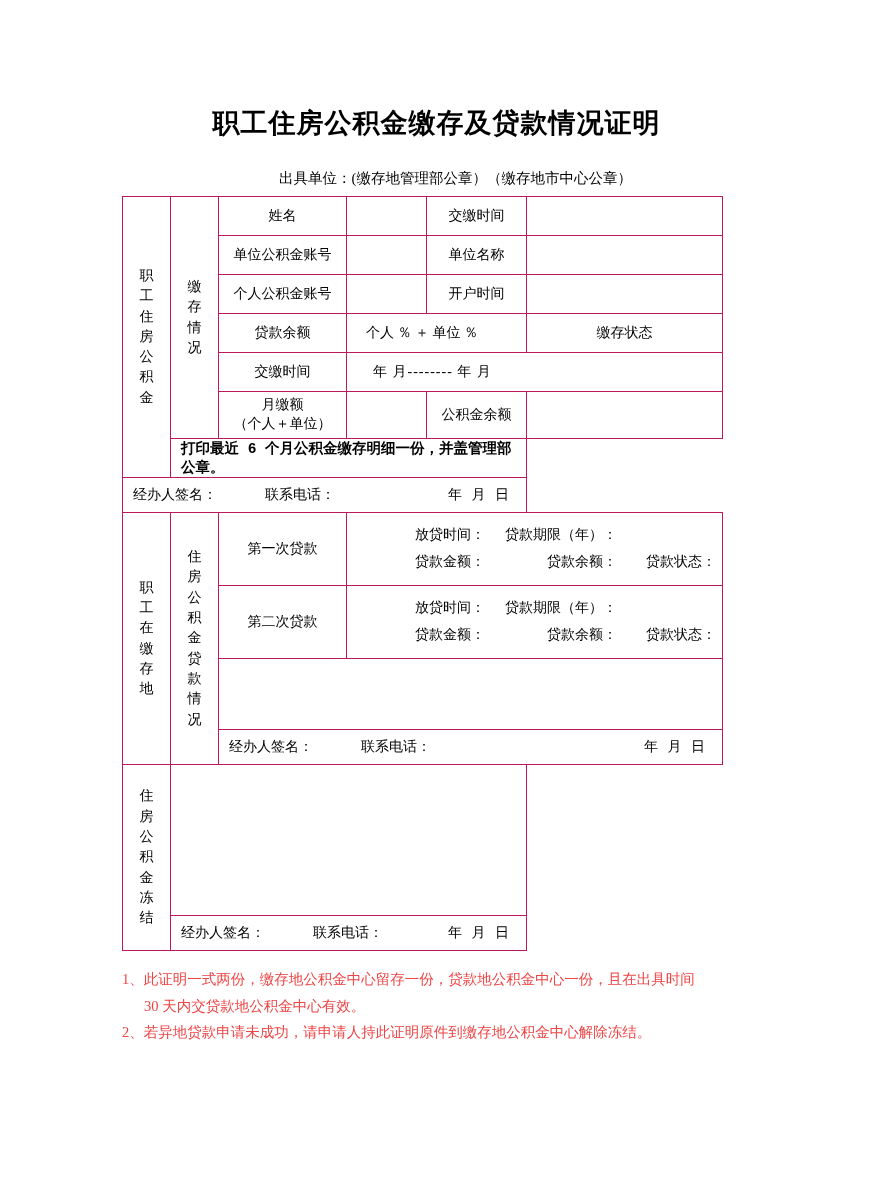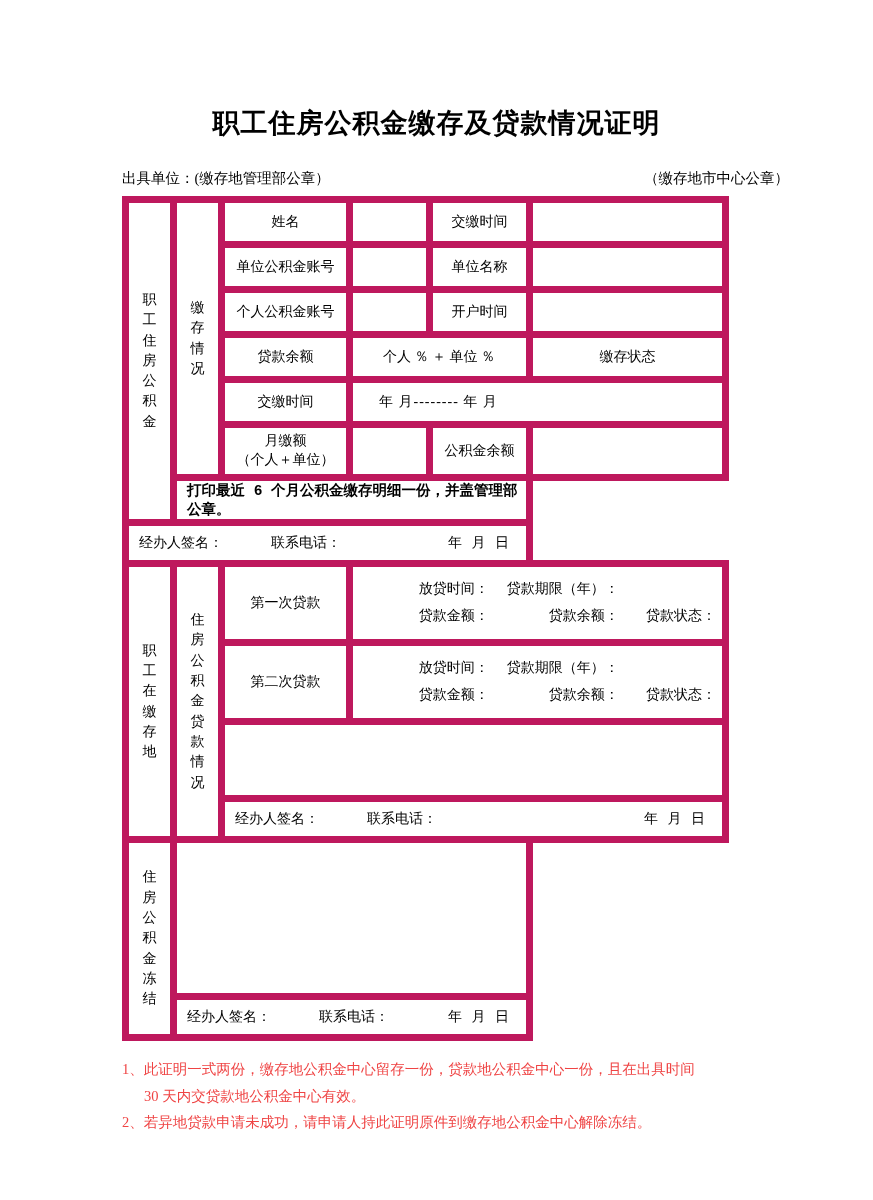--- a/index.html
+++ b/index.html
@@ -30,35 +30,35 @@
     letter-spacing: 1px;
     margin-top: 105px;
     color: #000;
   }
   .issuer-row {
     margin-top: 28px;
     padding-left: 122px;
     padding-right: 84px;
     font-size: 14.5px;
     display: flex;
-    justify-content: space-between;
+    justify-content: center;
     color: #000;
   }
   .issuer-left { white-space: nowrap; }
   .issuer-right { white-space: nowrap; }
 
   table.form {
     border-collapse: collapse;
     margin-left: 122px;
     margin-top: 8px;
     width: 600px;
     table-layout: fixed;
   }
   table.form td {
-    border: 7px solid #be185d;
+    border: 1px solid #be185d;
     font-size: 14px;
     padding: 0 6px;
     vertical-align: middle;
     color: #000;
   }
   .vlabel {
     width: 26px;
     text-align: center;
     line-height: 1.45;
     font-size: 14px;
@@ -156,21 +156,21 @@
 
     <tr class="h-row">
       <td class="ctr">个人公积金账号</td>
       <td class="blank"></td>
       <td class="ctr">开户时间</td>
       <td class="blank"></td>
     </tr>
 
     <tr class="h-row">
       <td class="ctr">贷款余额</td>
-      <td class="lft nowrap" colspan="2" style="padding-left:30px">个人    ％ ＋ 单位    ％</td>
+      <td class="lft nowrap" colspan="2" style="padding-left:19px">个人    ％ ＋ 单位    ％</td>
       <td class="ctr nowrap" style="width:auto">缴存状态</td>
     </tr>
 
     <tr class="h-row">
       <td class="ctr">交缴时间</td>
       <td class="lft nowrap" colspan="3" style="padding-left:26px; letter-spacing:1px">年    月--------   年    月</td>
     </tr>
 
     <tr>
       <td class="ctr" style="height:46px; line-height:1.35">

